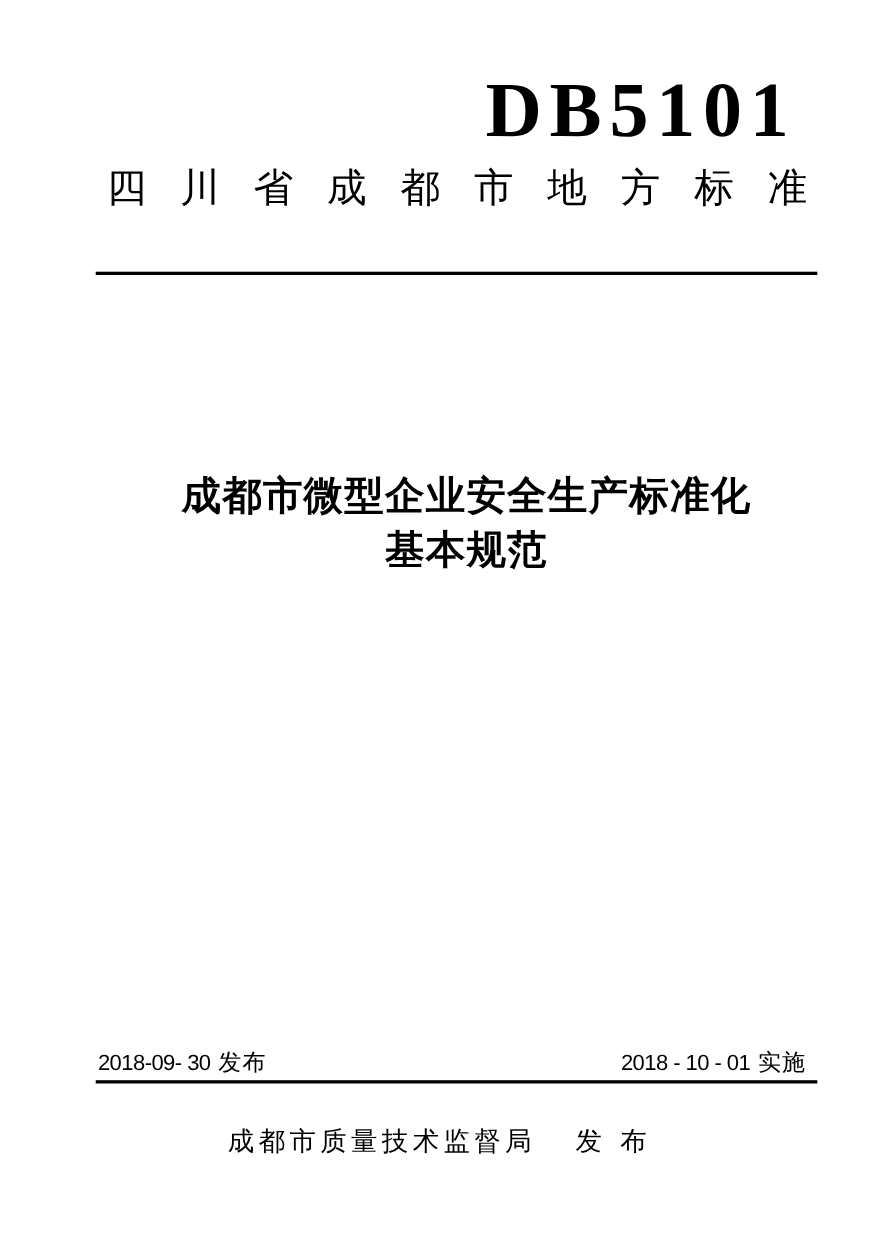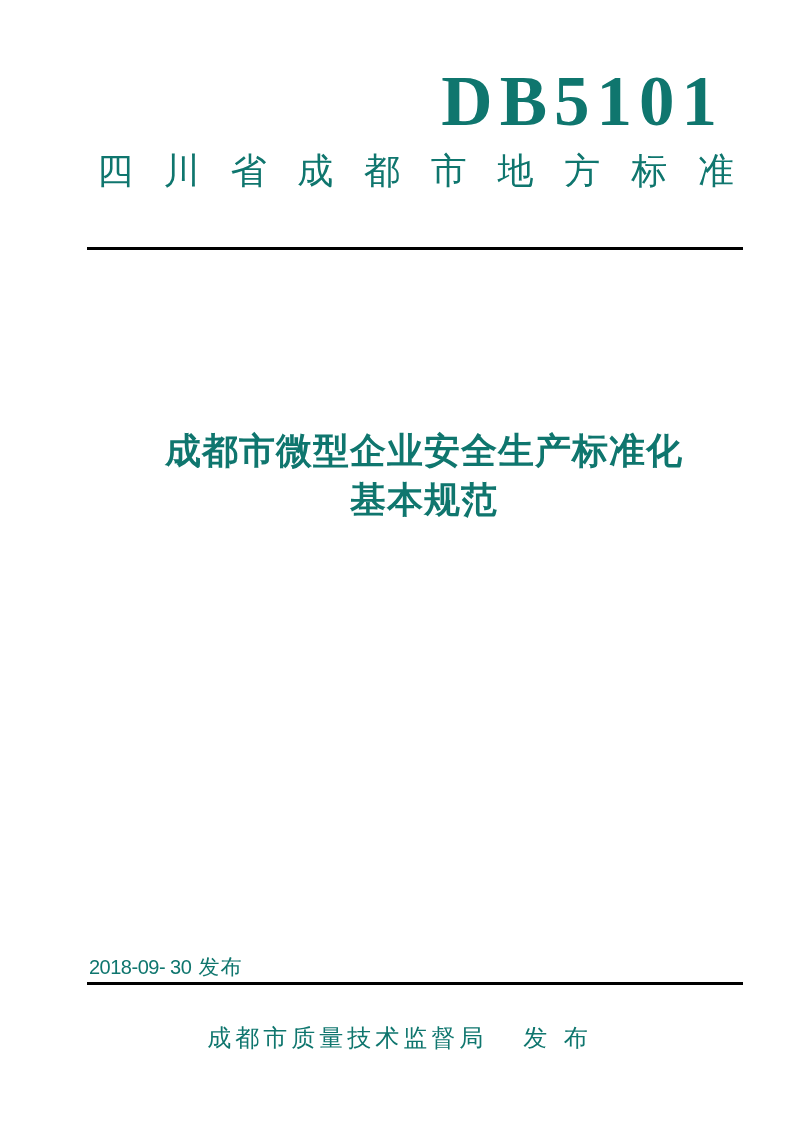--- a/index.html
+++ b/index.html
@@ -5,21 +5,21 @@
   html, body {
     margin: 0;
     padding: 0;
     background: #ffffff;
   }
   .page {
     position: relative;
     width: 800px;
     height: 1130px;
     background: #ffffff;
-    color: #0f766e;
+    color: #000000;
     font-family: "Liberation Sans", sans-serif;
     overflow: hidden;
   }
 
   
   .db-code {
     position: absolute;
     top: 66px;
     right: 76px;
     font-family: "Liberation Serif", serif;
@@ -147,20 +147,23 @@
 
   <div class="title">
     <div>成都市微型企业安全生产标准化</div>
     <div>基本规范</div>
   </div>
 
   <div class="date-row">
     <div>
       <span class="num">2018-09- 30</span><span class="cjk">发布</span>
     </div>
+    <div>
+      <span class="num">2018 - 10 - 01</span><span class="cjk">实施</span>
+    </div>
   </div>
 
   <div class="rule rule-bottom"></div>
 
   <div class="publisher">
     <span>成都市质量技术监督局</span><span class="pub-action">发 布</span>
   </div>
 
 </div>
 

